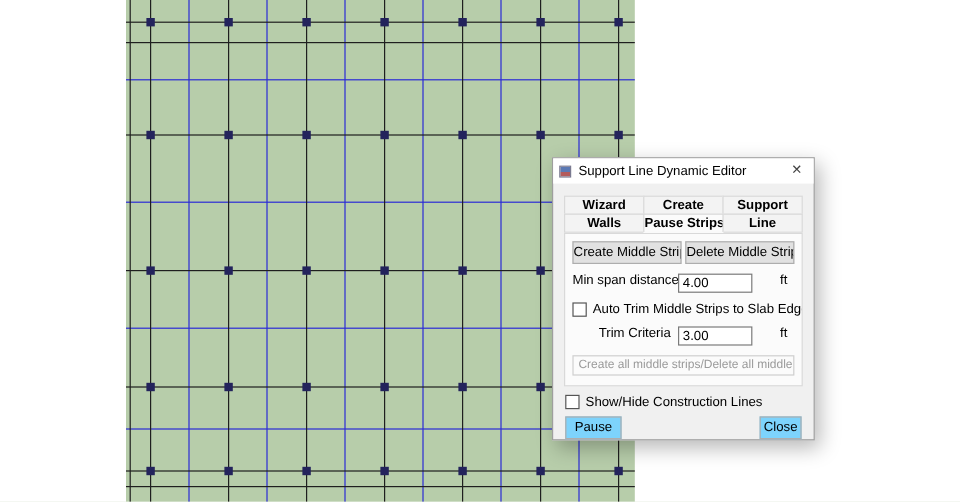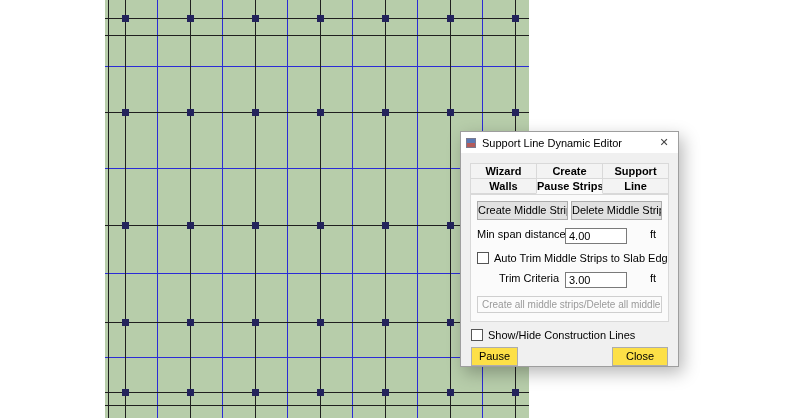--- a/index.html
+++ b/index.html
@@ -77,21 +77,21 @@
   .btn {
     flex: 1;
     height: 19px; line-height: 17px;
     text-align: center;
     background: #e1e1e1;
     border: 1px solid #adadad;
     font-size: 11px;
     white-space: nowrap; overflow: hidden;
     cursor: default;
   }
-  .small-btn { height: 19px; line-height: 17px; text-align: center; background: #fde047; border: 1px solid #adadad; font-size: 11px; cursor: default; }
+  .small-btn { height: 19px; line-height: 17px; text-align: center; background: #7dd3fc; border: 1px solid #adadad; font-size: 11px; cursor: default; }
   .field-row { display: flex; margin-top: 8px; }
   .field-label { width: 88px; text-align: right; padding-right: 6px; white-space: nowrap; }
   .field-input {
     width: 62px; height: 16px;
     border: 1px solid #7a7a7a;
     background: #fff;
     font-family: "Liberation Sans", sans-serif;
     font-size: 11px;
     padding: 0 3px;
   }
@@ -110,21 +110,21 @@
     background: #fbfbfb;
     color: #9a9a9a;
     font-size: 10px;
     padding: 2px 4px;
     height: 17px;
     white-space: nowrap; overflow: hidden;
   }
   .footer-check { margin: 7px 10px 0 10px; }
   .bottom-row { display: flex; justify-content: space-between; margin: 6px 10px 0 10px; }
   .pause-btn { width: 47px; }
-  .close-action-btn { width: 56px; }
+  .close-action-btn { width: 35px; }
 </style>
 </head>
 <body>
 
 <div id="canvas">
     <div style="position: absolute; left: 105px; top: 0px; width: 424px; height: 418px; background: rgb(183, 205, 170);"></div>
     <div style="position: absolute; left: 157px; top: 0px; width: 1px; height: 418px; background: rgb(43, 43, 214);"></div>
     <div style="position: absolute; left: 222px; top: 0px; width: 1px; height: 418px; background: rgb(43, 43, 214);"></div>
     <div style="position: absolute; left: 287px; top: 0px; width: 1px; height: 418px; background: rgb(43, 43, 214);"></div>
     <div style="position: absolute; left: 352px; top: 0px; width: 1px; height: 418px; background: rgb(43, 43, 214);"></div>

